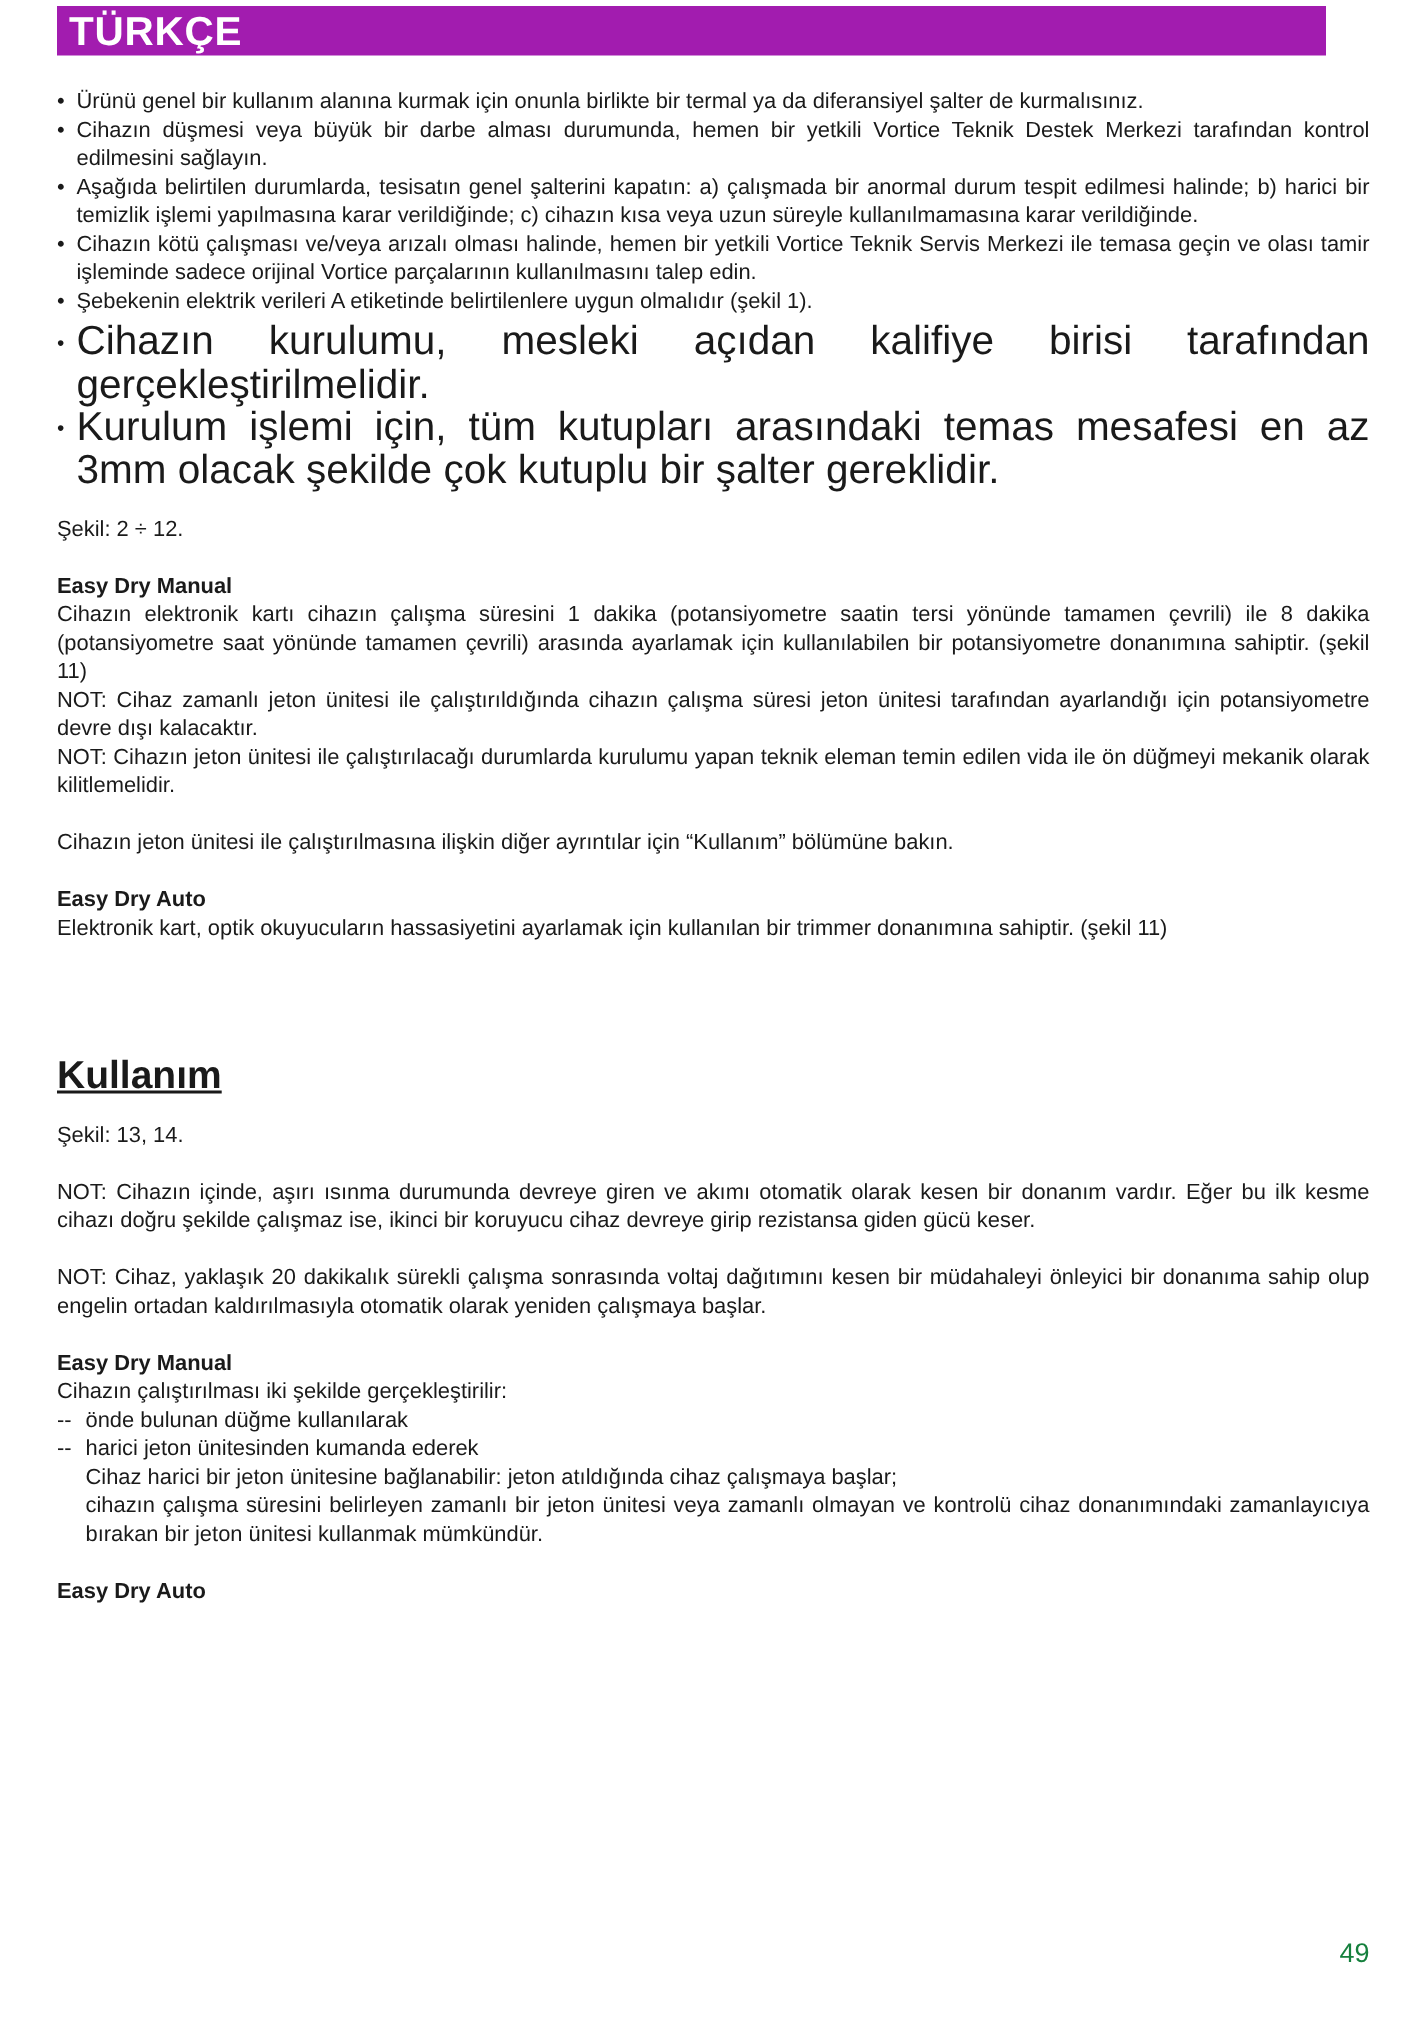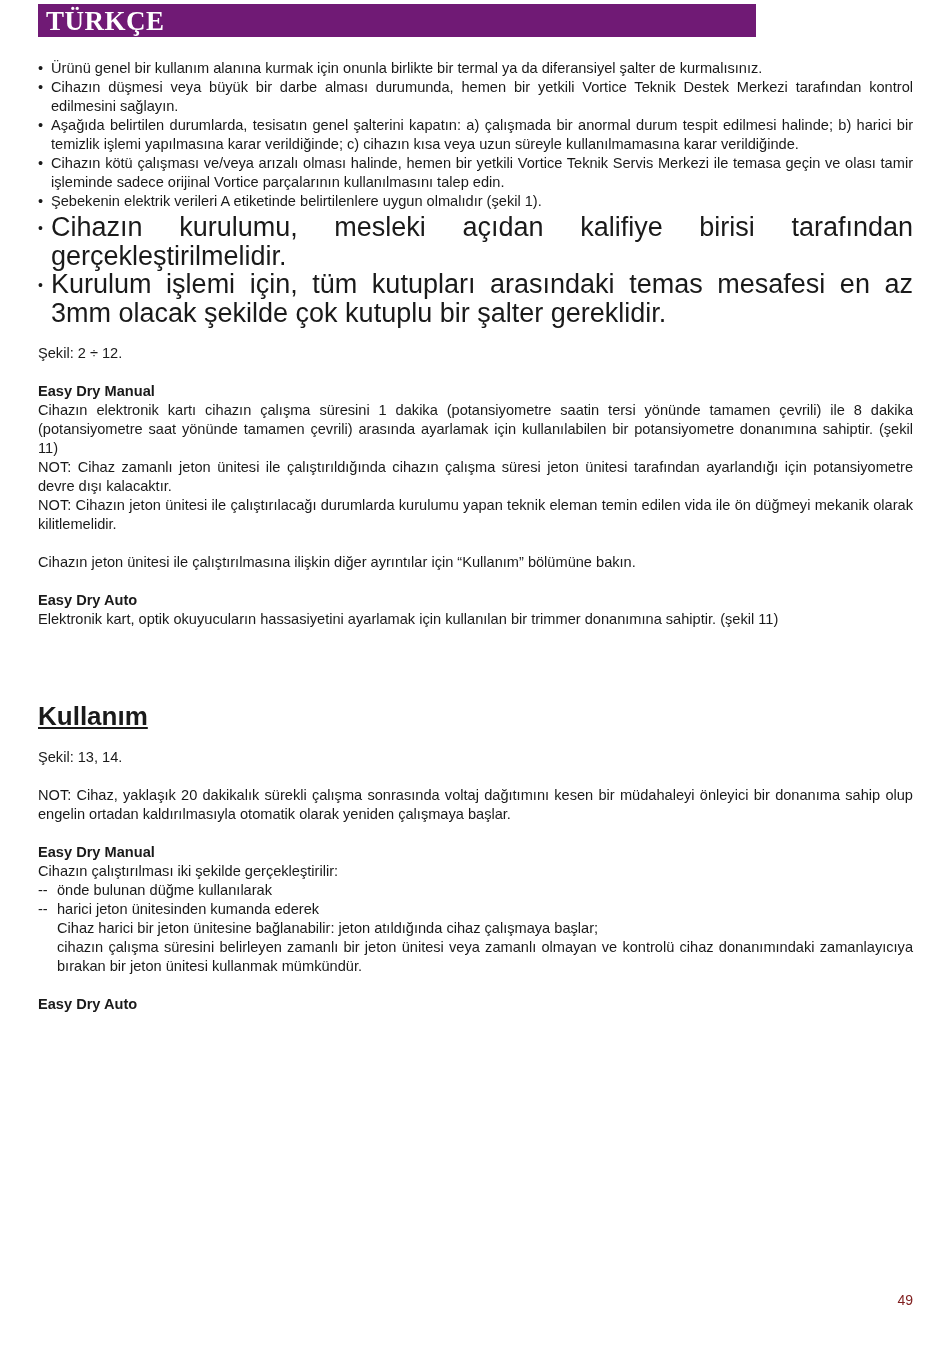--- a/index.html
+++ b/index.html
@@ -1,33 +1,33 @@
 <!DOCTYPE html>
 <html><head>
 <meta charset="utf-8">
 <style>
   html, body { margin: 0; padding: 0; background: #ffffff; }
   body { width: 950px; height: 1355px; position: relative; overflow: hidden;
          font-family: "Liberation Sans", sans-serif; color: #1a1a1a; }
-  .banner { position: absolute; left: 38px; top: 4px; width: 718px; height: 33px; background: #701a75; font-family: Liberation Serif, serif; }
+  .banner { position: absolute; left: 38px; top: 4px; width: 846px; height: 33px; background: #a21caf; }
   .banner-title { position: absolute; left: 8px; top: 1px; color: #fff; font-weight: bold; font-size: 27px; line-height: 32px; letter-spacing: 0.5px; }
   .content { position: absolute; left: 38px; top: 59px; width: 875px; font-size: 14.6px; line-height: 19px; }
   .bullets { list-style: none; margin: 0; padding: 0; }
   .bullets li { position: relative; padding-left: 13px; text-align: justify; }
   .bullets li .dot { position: absolute; left: 0; top: 0; }
   .bullets.big li { font-size: 27px; line-height: 28.5px; padding-left: 13px; }
   .bullets.big li .dot { font-size: 14px; top: 1px; }
   .h2 { font-weight: bold; font-size: 26px; text-decoration: underline; margin: 0; line-height: 30px; }
   p { margin: 0; text-align: justify; }
   .sub { font-weight: bold; }
   b { font-weight: normal; }
   .dash { position: relative; padding-left: 19px; }
   .dash .d { position: absolute; left: 0; }
   .indent { padding-left: 19px; text-align: justify; }
-  .page-number { position: absolute; right: 37px; top: 1292px; font-size: 14px; color: #7f1d1d; }
+  .page-number { position: absolute; right: 37px; top: 1292px; font-size: 18px; color: #15803d; }
 </style>
 </head>
 <body>
 
 <div class="banner">
   <div class="banner-title">TÜRKÇE</div>
 </div>
 
 <div class="content">
   <ul class="bullets">
@@ -49,20 +49,21 @@
   <p><b>NOT</b><span>: Cihaz zamanlı jeton ünitesi ile çalıştırıldığında cihazın çalışma süresi jeton ünitesi tarafından ayarlandığı için potansiyometre devre dışı kalacaktır.</span></p>
   <p><b>NOT</b><span>: Cihazın jeton ünitesi ile çalıştırılacağı durumlarda kurulumu yapan teknik eleman temin edilen vida ile ön düğmeyi mekanik olarak kilitlemelidir.</span></p>
   <p style="margin-top:19px;">Cihazın jeton ünitesi ile çalıştırılmasına ilişkin diğer ayrıntılar için “Kullanım” bölümüne bakın.</p>
 
   <p class="sub" style="margin-top:19px;">Easy Dry Auto</p>
   <p>Elektronik kart, optik okuyucuların hassasiyetini ayarlamak için kullanılan bir trimmer donanımına sahiptir. (şekil 11)</p>
 
   <h2 class="h2" style="margin-top:72px;">Kullanım</h2>
   <p style="margin-top:17px;">Şekil: 13, 14.</p>
 
+  <p style="margin-top:19px;"><b>NOT</b><span>: Cihazın içinde, aşırı ısınma durumunda devreye giren ve akımı otomatik olarak kesen bir donanım vardır. Eğer bu ilk kesme cihazı doğru şekilde çalışmaz ise, ikinci bir koruyucu cihaz devreye girip rezistansa giden gücü keser.</span></p>
   <p style="margin-top:19px;"><b>NOT</b><span>: Cihaz, yaklaşık 20 dakikalık sürekli çalışma sonrasında voltaj dağıtımını kesen bir müdahaleyi önleyici bir donanıma sahip olup engelin ortadan kaldırılmasıyla otomatik olarak yeniden çalışmaya başlar.</span></p>
 
   <p class="sub" style="margin-top:19px;">Easy Dry Manual</p>
   <p>Cihazın çalıştırılması iki şekilde gerçekleştirilir:</p>
   <div class="dash"><span class="d">--</span><span>önde bulunan düğme kullanılarak</span></div>
   <div class="dash"><span class="d">--</span><span>harici jeton ünitesinden kumanda ederek</span></div>
   <p class="indent">Cihaz harici bir jeton ünitesine bağlanabilir: jeton atıldığında cihaz çalışmaya başlar;</p>
   <p class="indent">cihazın çalışma süresini belirleyen zamanlı bir jeton ünitesi veya zamanlı olmayan ve kontrolü cihaz donanımındaki zamanlayıcıya bırakan bir jeton ünitesi kullanmak mümkündür.</p>
 
   <p class="sub" style="margin-top:19px;">Easy Dry Auto</p>

